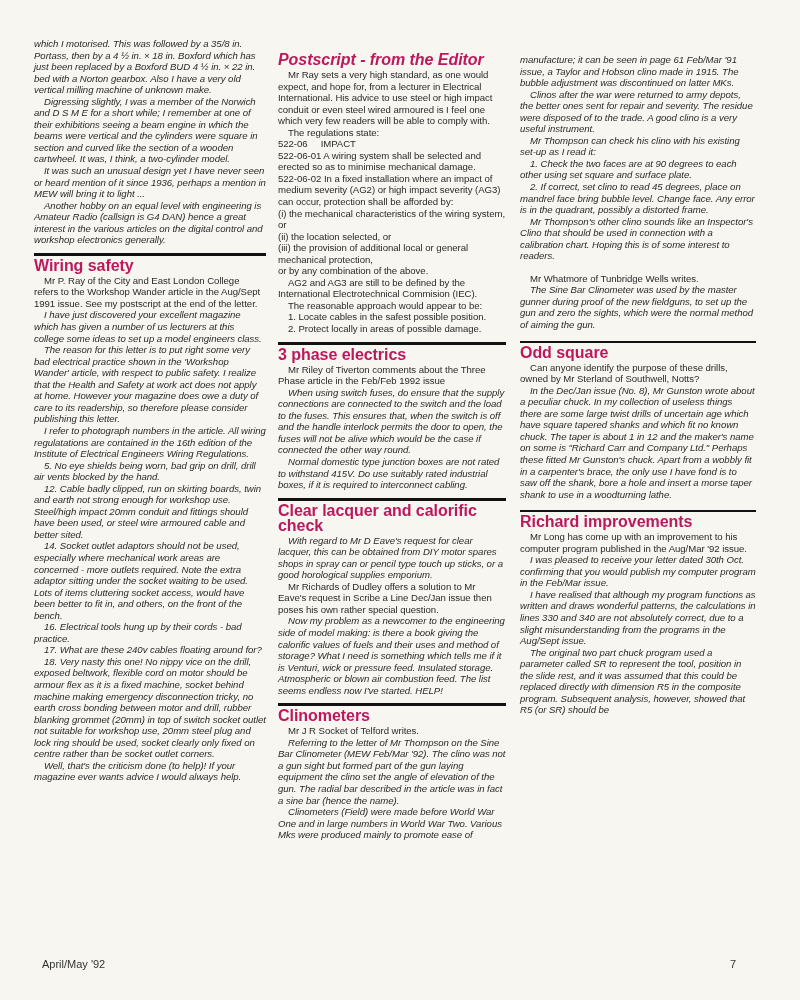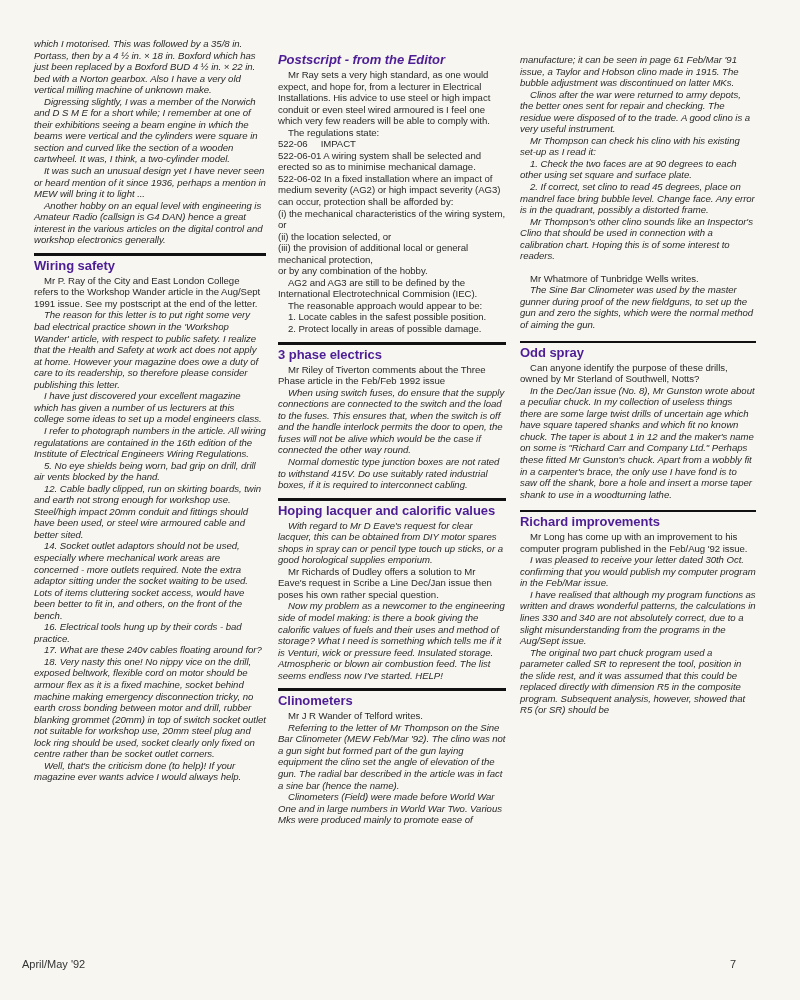--- a/index.html
+++ b/index.html
@@ -17,110 +17,110 @@
   }
   .col1 { left:34px; width:232px; }
   .col2 { left:278px; width:228px; }
   .col3 { left:520px; width:236px; }
   .p { margin:0; text-indent:10px; }
   .p.noind { text-indent:0; }
   .i { font-style:italic; }
   .rule { border-top:3px solid #111; margin:7px 0 2px 0; }
   .rule.thin { border-top:2px solid #111; }
   h2 {
-    margin:0 0 2px 0; font-size:13px; line-height:15px;
-    font-weight:bold; color:#4c1d95;
+    margin:0 0 2px 0; font-size:16px; line-height:15px;
+    font-weight:bold; color:#be185d;
   }
   h2.italic { font-style:italic; }
   .gap { height:11px; }
   .footer-left {
-    position:absolute; left:22px; top:958px; font-size:11px; color:#333;
+    position:absolute; left:42px; top:958px; font-size:11px; color:#333;
   }
   .footer-right {
     position:absolute; left:730px; top:958px; font-size:11px; color:#333;
   }
 </style>
 </head>
 <body>
 
 <div class="col col1">
   <p class="p noind i">which I motorised. This was followed by a 35/8 in. Portass, then by a 4 ½ in. × 18 in. Boxford which has just been replaced by a Boxford BUD 4 ½ in. × 22 in. bed with a Norton gearbox. Also I have a very old vertical milling machine of unknown make.</p>
   <p class="p i">Digressing slightly, I was a member of the Norwich and D S M E for a short while; I remember at one of their exhibitions seeing a beam engine in which the beams were vertical and the cylinders were square in section and curved like the section of a wooden cartwheel. It was, I think, a two-cylinder model.</p>
   <p class="p i">It was such an unusual design yet I have never seen or heard mention of it since 1936, perhaps a mention in MEW will bring it to light ...</p>
   <p class="p i">Another hobby on an equal level with engineering is Amateur Radio (callsign is G4 DAN) hence a great interest in the various articles on the digital control and workshop electronics generally.</p>
 
   <div class="rule"></div>
   <h2>Wiring safety</h2>
   <p class="p">Mr P. Ray of the City and East London College refers to the Workshop Wander article in the Aug/Sept 1991 issue. See my postscript at the end of the letter.</p>
+  <p class="p i">I have just discovered your excellent magazine which has given a number of us lecturers at this college some ideas to set up a model engineers class.</p>
   <p class="p i">The reason for this letter is to put right some very bad electrical practice shown in the 'Workshop Wander' article, with respect to public safety. I realize that the Health and Safety at work act does not apply at home. However your magazine does owe a duty of care to its readership, so therefore please consider publishing this letter.</p>
-  <p class="p i">I have just discovered your excellent magazine which has given a number of us lecturers at this college some ideas to set up a model engineers class.</p>
   <p class="p i">I refer to photograph numbers in the article. All wiring regulatations are contained in the 16th edition of the Institute of Electrical Engineers Wiring Regulations.</p>
   <p class="p i">5. No eye shields being worn, bad grip on drill, drill air vents blocked by the hand.</p>
   <p class="p i">12. Cable badly clipped, run on skirting boards, twin and earth not strong enough for workshop use. Steel/high impact 20mm conduit and fittings should have been used, or steel wire armoured cable and better sited.</p>
   <p class="p i">14. Socket outlet adaptors should not be used, especially where mechanical work areas are concerned - more outlets required. Note the extra adaptor sitting under the socket waiting to be used. Lots of items cluttering socket access, would have been better to fit in, and others, on the front of the bench.</p>
   <p class="p i">16. Electrical tools hung up by their cords - bad practice.</p>
   <p class="p i">17. What are these 240v cables floating around for?</p>
   <p class="p i">18. Very nasty this one! No nippy vice on the drill, exposed beltwork, flexible cord on motor should be armour flex as it is a fixed machine, socket behind machine making emergency disconnection tricky, no earth cross bonding between motor and drill, rubber blanking grommet (20mm) in top of switch socket outlet not suitable for workshop use, 20mm steel plug and lock ring should be used, socket clearly only fixed on centre rather than be socket outlet corners.</p>
   <p class="p i">Well, that's the criticism done (to help)! If your magazine ever wants advice I would always help.</p>
 </div>
 
 <div class="col col2" style="top:52px;">
   <h2 class="italic">Postscript - from the Editor</h2>
-  <p class="p">Mr Ray sets a very high standard, as one would expect, and hope for, from a lecturer in Electrical Installations. His advice to use steel or high impact conduit or even steel wired armoured is I feel one which very few readers will be able to comply with.</p>
+  <p class="p">Mr Ray sets a very high standard, as one would expect, and hope for, from a lecturer in Electrical International. His advice to use steel or high impact conduit or even steel wired armoured is I feel one which very few readers will be able to comply with.</p>
   <p class="p">The regulations state:</p>
   <p class="p noind" style="white-space:pre;">522-06     IMPACT</p>
   <p class="p noind">522-06-01 A wiring system shall be selected and erected so as to minimise mechanical damage.</p>
   <p class="p noind">522-06-02 In a fixed installation where an impact of medium severity (AG2) or high impact severity (AG3) can occur, protection shall be afforded by:</p>
   <p class="p noind">(i) the mechanical characteristics of the wiring system, or</p>
   <p class="p noind">(ii) the location selected, or</p>
   <p class="p noind">(iii) the provision of additional local or general mechanical protection,</p>
-  <p class="p noind">or by any combination of the hobby.</p>
+  <p class="p noind">or by any combination of the above.</p>
   <p class="p">AG2 and AG3 are still to be defined by the International Electrotechnical Commision (IEC).</p>
   <p class="p">The reasonable approach would appear to be:</p>
   <p class="p">1. Locate cables in the safest possible position.</p>
   <p class="p">2. Protect locally in areas of possible damage.</p>
 
   <div class="rule"></div>
   <h2>3 phase electrics</h2>
   <p class="p">Mr Riley of Tiverton comments about the Three Phase article in the Feb/Feb 1992 issue</p>
   <p class="p i">When using switch fuses, do ensure that the supply connections are connected to the switch and the load to the fuses. This ensures that, when the switch is off and the handle interlock permits the door to open, the fuses will not be alive which would be the case if connected the other way round.</p>
   <p class="p i">Normal domestic type junction boxes are not rated to withstand 415V. Do use suitably rated industrial boxes, if it is required to interconnect cabling.</p>
 
   <div class="rule"></div>
-  <h2>Hoping lacquer and calorific values</h2>
+  <h2>Clear lacquer and calorific check</h2>
   <p class="p i">With regard to Mr D Eave's request for clear lacquer, this can be obtained from DIY motor spares shops in spray can or pencil type touch up sticks, or a good horological supplies emporium.</p>
   <p class="p">Mr Richards of Dudley offers a solution to Mr Eave's request in Scribe a Line Dec/Jan issue then poses his own rather special question.</p>
   <p class="p i">Now my problem as a newcomer to the engineering side of model making: is there a book giving the calorific values of fuels and their uses and method of storage? What I need is something which tells me if it is Venturi, wick or pressure feed. Insulated storage. Atmospheric or blown air combustion feed. The list seems endless now I've started. HELP!</p>
 
   <div class="rule"></div>
   <h2>Clinometers</h2>
-  <p class="p">Mr J R Wander of Telford writes.</p>
+  <p class="p">Mr J R Socket of Telford writes.</p>
   <p class="p i">Referring to the letter of Mr Thompson on the Sine Bar Clinometer (MEW Feb/Mar '92). The clino was not a gun sight but formed part of the gun laying equipment the clino set the angle of elevation of the gun. The radial bar described in the article was in fact a sine bar (hence the name).</p>
   <p class="p i">Clinometers (Field) were made before World War One and in large numbers in World War Two. Various Mks were produced mainly to promote ease of</p>
 </div>
 
 <div class="col col3" style="top:54px;">
   <p class="p noind i">manufacture; it can be seen in page 61 Feb/Mar '91 issue, a Taylor and Hobson clino made in 1915. The bubble adjustment was discontinued on latter MKs.</p>
-  <p class="p i">Clinos after the war were returned to army depots, the better ones sent for repair and checking. The residue were disposed of to the trade. A good clino is a very useful instrument.</p>
+  <p class="p i">Clinos after the war were returned to army depots, the better ones sent for repair and severity. The residue were disposed of to the trade. A good clino is a very useful instrument.</p>
   <p class="p i">Mr Thompson can check his clino with his existing set-up as I read it:</p>
   <p class="p i">1. Check the two faces are at 90 degrees to each other using set square and surface plate.</p>
   <p class="p i">2. If correct, set clino to read 45 degrees, place on mandrel face bring bubble level. Change face. Any error is in the quadrant, possibly a distorted frame.</p>
   <p class="p i">Mr Thompson's other clino sounds like an Inspector's Clino that should be used in connection with a calibration chart. Hoping this is of some interest to readers.</p>
 
   <div class="gap"></div>
   <p class="p">Mr Whatmore of Tunbridge Wells writes.</p>
   <p class="p i">The Sine Bar Clinometer was used by the master gunner during proof of the new fieldguns, to set up the gun and zero the sights, which were the normal method of aiming the gun.</p>
 
   <div class="rule thin" style="margin-top:10px;"></div>
-  <h2>Odd spray</h2>
+  <h2>Odd square</h2>
   <p class="p">Can anyone identify the purpose of these drills, owned by Mr Sterland of Southwell, Notts?</p>
   <p class="p i">In the Dec/Jan issue (No. 8), Mr Gunston wrote about a peculiar chuck. In my collection of useless things there are some large twist drills of uncertain age which have square tapered shanks and which fit no known chuck. The taper is about 1 in 12 and the maker's name on some is "Richard Carr and Company Ltd." Perhaps these fitted Mr Gunston's chuck. Apart from a wobbly fit in a carpenter's brace, the only use I have fond is to saw off the shank, bore a hole and insert a morse taper shank to use in a woodturning lathe.</p>
 
   <div class="rule thin" style="margin-top:10px;"></div>
   <h2>Richard improvements</h2>
-  <p class="p">Mr Long has come up with an improvement to his computer program published in the Feb/Aug '92 issue.</p>
+  <p class="p">Mr Long has come up with an improvement to his computer program published in the Aug/Mar '92 issue.</p>
   <p class="p i">I was pleased to receive your letter dated 30th Oct. confirming that you would publish my computer program in the Feb/Mar issue.</p>
   <p class="p i">I have realised that although my program functions as written and draws wonderful patterns, the calculations in lines 330 and 340 are not absolutely correct, due to a slight misunderstanding from the programs in the Aug/Sept issue.</p>
   <p class="p i">The original two part chuck program used a parameter called SR to represent the tool, position in the slide rest, and it was assumed that this could be replaced directly with dimension R5 in the composite program. Subsequent analysis, however, showed that R5 (or SR) should be</p>
 </div>
 
 <div class="footer-left">April/May '92</div>
 <div class="footer-right">7</div>
 
 </body></html>

